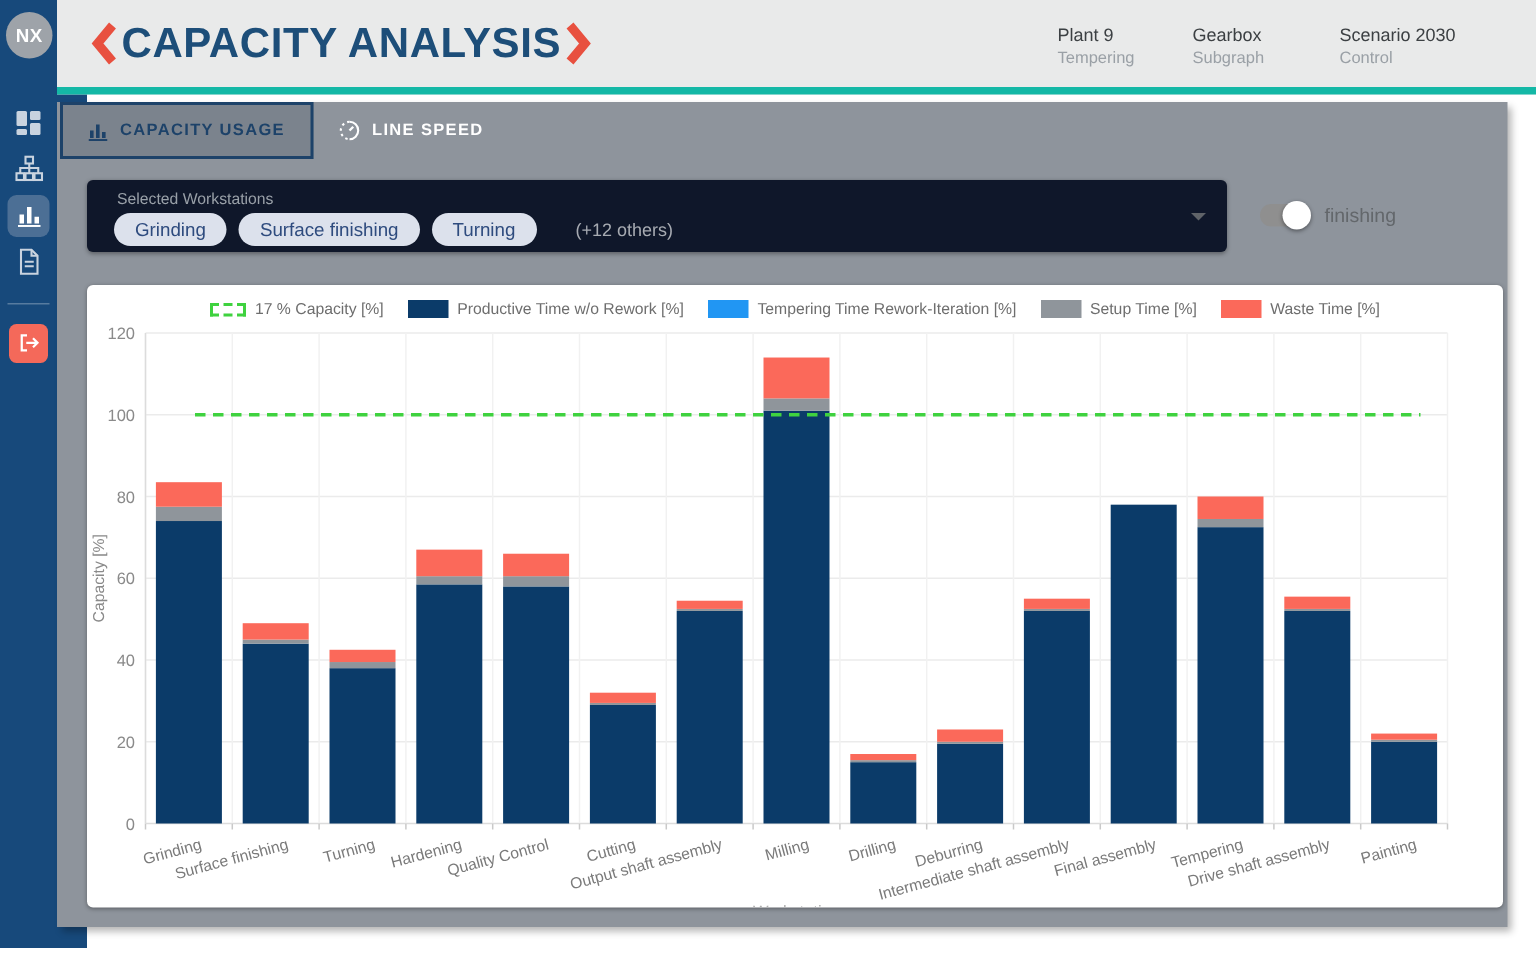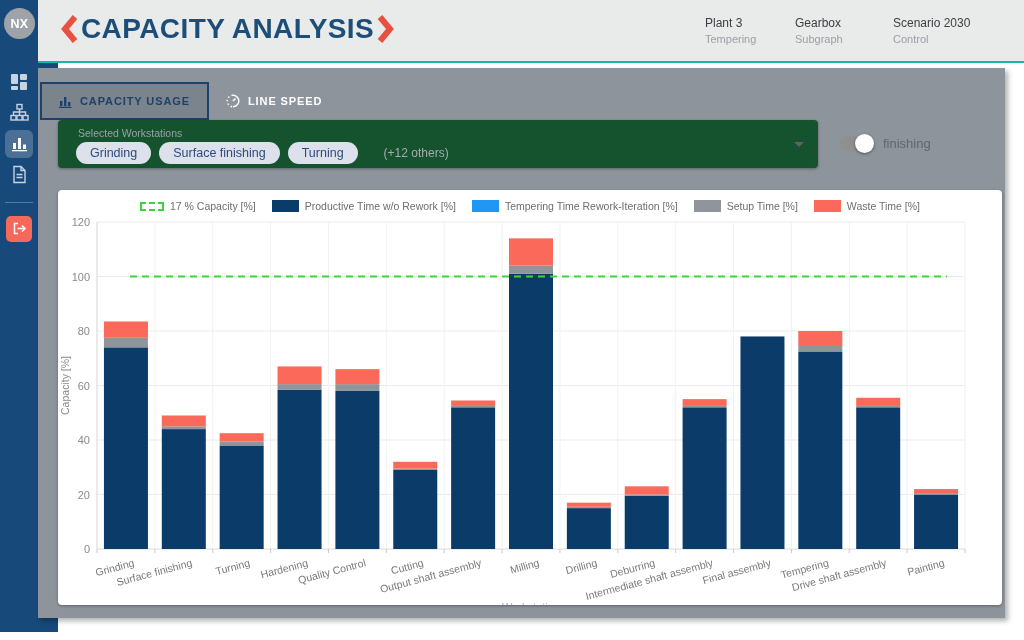--- a/index.html
+++ b/index.html
@@ -20,40 +20,40 @@
                 flex-direction:column; align-items:center; }
   .side-item { height:31px; display:flex; align-items:center; justify-content:center; }
   .side-btn-active { width:28px; height:28px; background:#4C6F95; border-radius:6px;
                      display:flex; align-items:center; justify-content:center; }
   .side-divider { width:28px; height:1px; background:rgba(255,255,255,.28); margin:12px 0 10px 0; }
   .logout-btn { width:26px; height:26px; background:#F4695A; border-radius:5px;
                 display:flex; align-items:center; justify-content:center; }
 
   
   .header { position:absolute; left:38px; top:0; width:986px; height:63px;
-            background:#E9EAEA; border-bottom:2px solid #14b8a6; }
+            background:#E9EAEA; border-bottom:5px solid #14b8a6; }
   .title-row { position:absolute; left:22px; top:13px; display:flex; align-items:center; gap:3px; }
   .page-title { font-size:28px; font-weight:800; color:#1D4E79; letter-spacing:.4px; }
   .ctx { position:absolute; top:16px; }
   .ctx-title { font-size:12px; color:#3C4043; font-weight:500; margin-bottom:3px; }
   .ctx-sub { font-size:11px; color:#9AA0A6; }
   .ctx-1 { left:667px; } .ctx-2 { left:757px; } .ctx-3 { left:855px; }
 
   
   .panel { position:absolute; left:38px; top:68px; width:967px; height:550px;
            background:#8E949C; box-shadow:3px 3px 5px rgba(0,0,0,.3); }
 
-  .tabs { position:absolute; left:2px; top:14px; display:flex; height:38px; }
+  .tabs { position:absolute; left:2px; top:0; display:flex; height:38px; }
   .tab { display:flex; align-items:center; gap:8px; padding:0 17px; font-size:11px;
          font-weight:bold; letter-spacing:.9px; color:#fff; cursor:default; }
   .tab.active { background:#7B838D; border:2px solid #1D4269; color:#1D4269; }
 
   
   .filter-card { position:absolute; left:20px; top:52px; width:760px; height:48px;
-                 background:#14532d; border-radius:4px; box-shadow:0 1px 3px rgba(0,0,0,.35); }
+                 background:#0f172a; border-radius:4px; box-shadow:0 1px 3px rgba(0,0,0,.35); }
   .filter-label { position:absolute; left:20px; top:7px; font-size:10.5px; color:#99A0A8; }
   .chips-row { position:absolute; left:18px; top:22px; display:flex; align-items:center; gap:8px; }
   .chip { background:#DCE1EC; color:#2E4B7E; border-radius:14px; padding:4px 14px;
           font-size:12.5px; font-weight:500; white-space:nowrap; }
   .others { color:#A7ABB2; font-size:12px; margin-left:18px; }
   .caret { position:absolute; right:14px; top:22px; width:0; height:0;
            border-left:5px solid transparent; border-right:5px solid transparent;
            border-top:5px solid #5F6368; }
 
   
@@ -141,21 +141,21 @@
   <div class="title-row">
     <svg width="18" height="30" viewBox="0 0 18 30">
       <path d="M15 3L5 15l10 12" stroke="#E8503F" stroke-width="6" fill="none"></path>
     </svg>
     <div class="page-title">CAPACITY ANALYSIS</div>
     <svg width="18" height="30" viewBox="0 0 18 30">
       <path d="M3 3l10 12L3 27" stroke="#E8503F" stroke-width="6" fill="none"></path>
     </svg>
   </div>
   <div class="ctx ctx-1">
-    <div class="ctx-title">Plant 3</div>
+    <div class="ctx-title">Plant 9</div>
     <div class="ctx-sub">Tempering</div>
   </div>
   <div class="ctx ctx-2">
     <div class="ctx-title">Gearbox</div>
     <div class="ctx-sub">Subgraph</div>
   </div>
   <div class="ctx ctx-3">
     <div class="ctx-title">Scenario 2030</div>
     <div class="ctx-sub">Control</div>
   </div>

